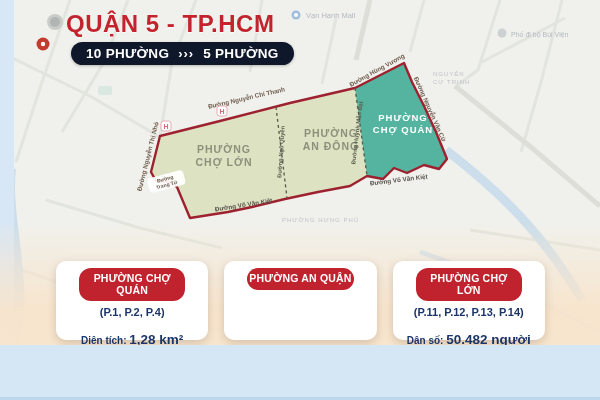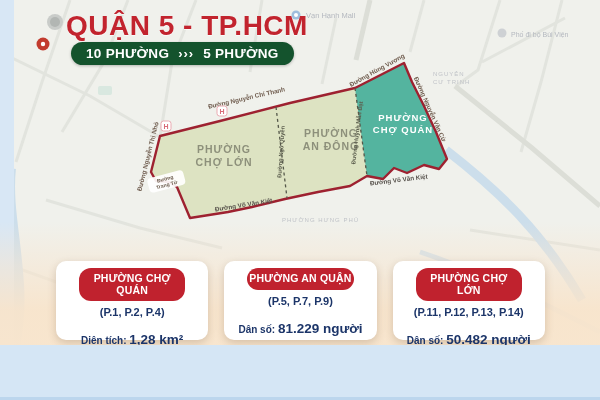--- a/index.html
+++ b/index.html
@@ -10,26 +10,26 @@
   }
   .left-strip{position:absolute;left:0;top:0;width:14px;height:345px;background:#d8e7f5;}
   .map-svg{position:absolute;left:0;top:0;}
   .warm-overlay{
     position:absolute;left:0;top:222px;width:600px;height:123px;
     background:linear-gradient(180deg,rgba(247,233,214,0) 0%,rgba(247,230,209,.55) 35%,rgba(248,228,203,.93) 72%,rgba(248,229,205,.97) 100%);
     pointer-events:none;
   }
   .page-title{
     position:absolute;left:66px;top:10px;
-    font-size:28px;font-weight:800;color:#c2242e;letter-spacing:.5px;
+    font-size:24px;font-weight:800;color:#c2242e;letter-spacing:.5px;
     text-shadow:0 1px 0 rgba(255,255,255,.65);
   }
   .badge{
     position:absolute;left:71px;top:42px;height:23px;
-    background:#14532d;border-radius:12px;
+    background:#0f172a;border-radius:12px;
     display:flex;align-items:center;gap:9px;padding:0 15px;
     color:#fff;font-weight:800;font-size:13.5px;letter-spacing:.3px;
     box-shadow:0 1px 3px rgba(0,0,0,.25);
   }
   .badge .arrows{font-size:13px;letter-spacing:1px;line-height:1;}
   .cards{position:absolute;left:56px;top:261px;width:489px;display:flex;gap:16px;}
   .card{
     flex:1;background:#fff;border-radius:10px;height:74px;
     box-shadow:0 3px 9px rgba(90,60,30,.22);
     padding:5px 13px 0;text-align:center;
@@ -162,22 +162,20 @@
   </div>
 
   <div class="cards">
     <div class="card">
       <div class="pill">PHƯỜNG CHỢ QUÁN</div>
       <div class="wards">(P.1, P.2, P.4)</div>
       <div class="stat"><span>Diện tích:</span> <b>1,28 km²</b></div>
     </div>
     <div class="card">
       <div class="pill">PHƯỜNG AN QUẬN</div>
-      <div class="wards">(P.5, P.7, P.9)</div>
-      <div class="stat"><span>Dân số:</span> <b>81.229 người</b></div>
     </div>
     <div class="card">
       <div class="pill">PHƯỜNG CHỢ LỚN</div>
       <div class="wards">(P.11, P.12, P.13, P.14)</div>
       <div class="stat"><span>Dân số:</span> <b>50.482 người</b></div>
     </div>
   </div>
 
   <div class="footer">
     

